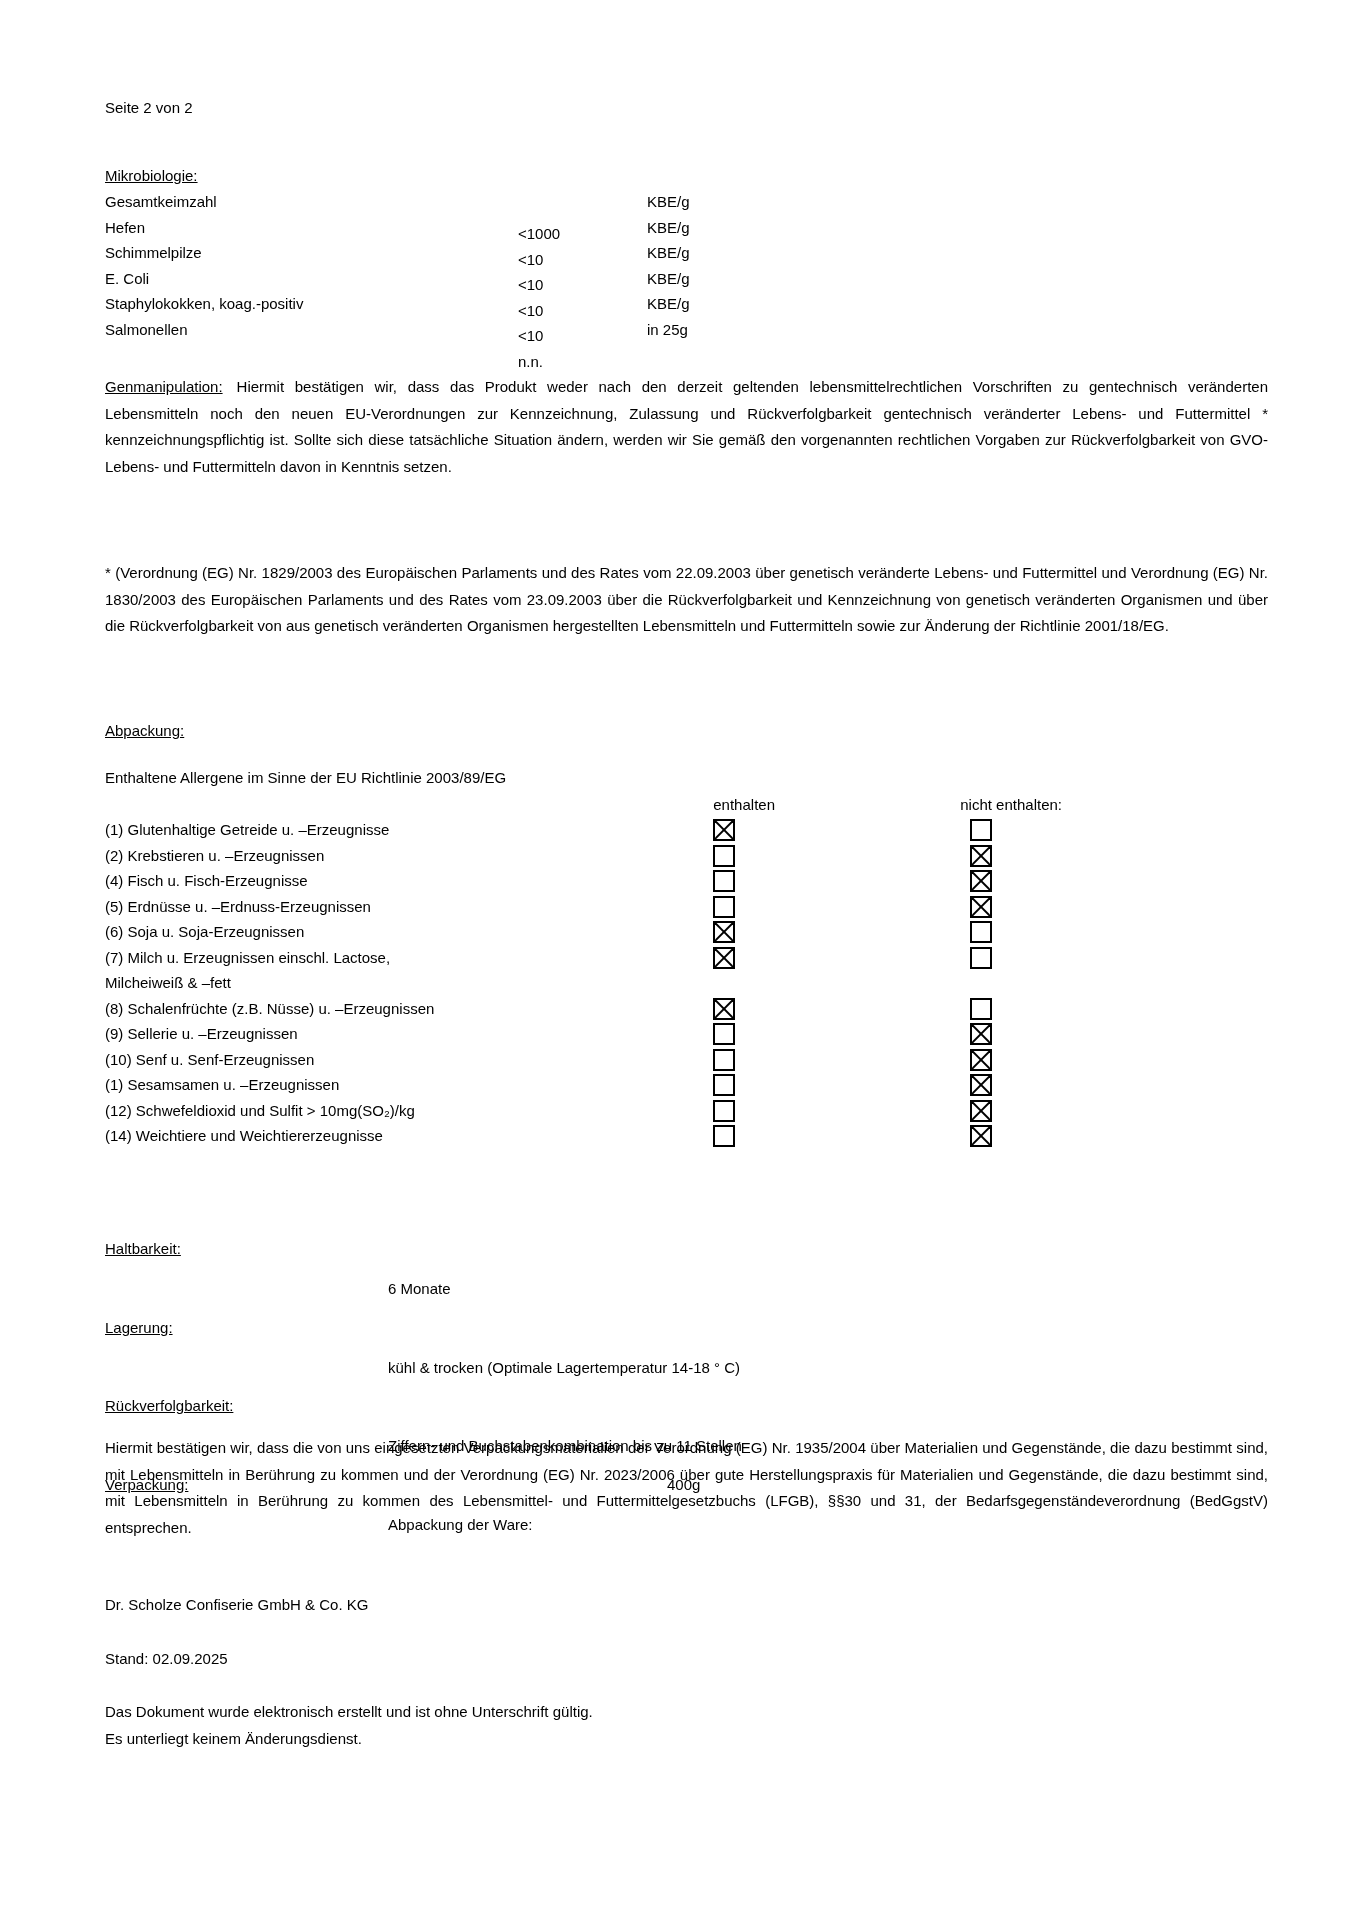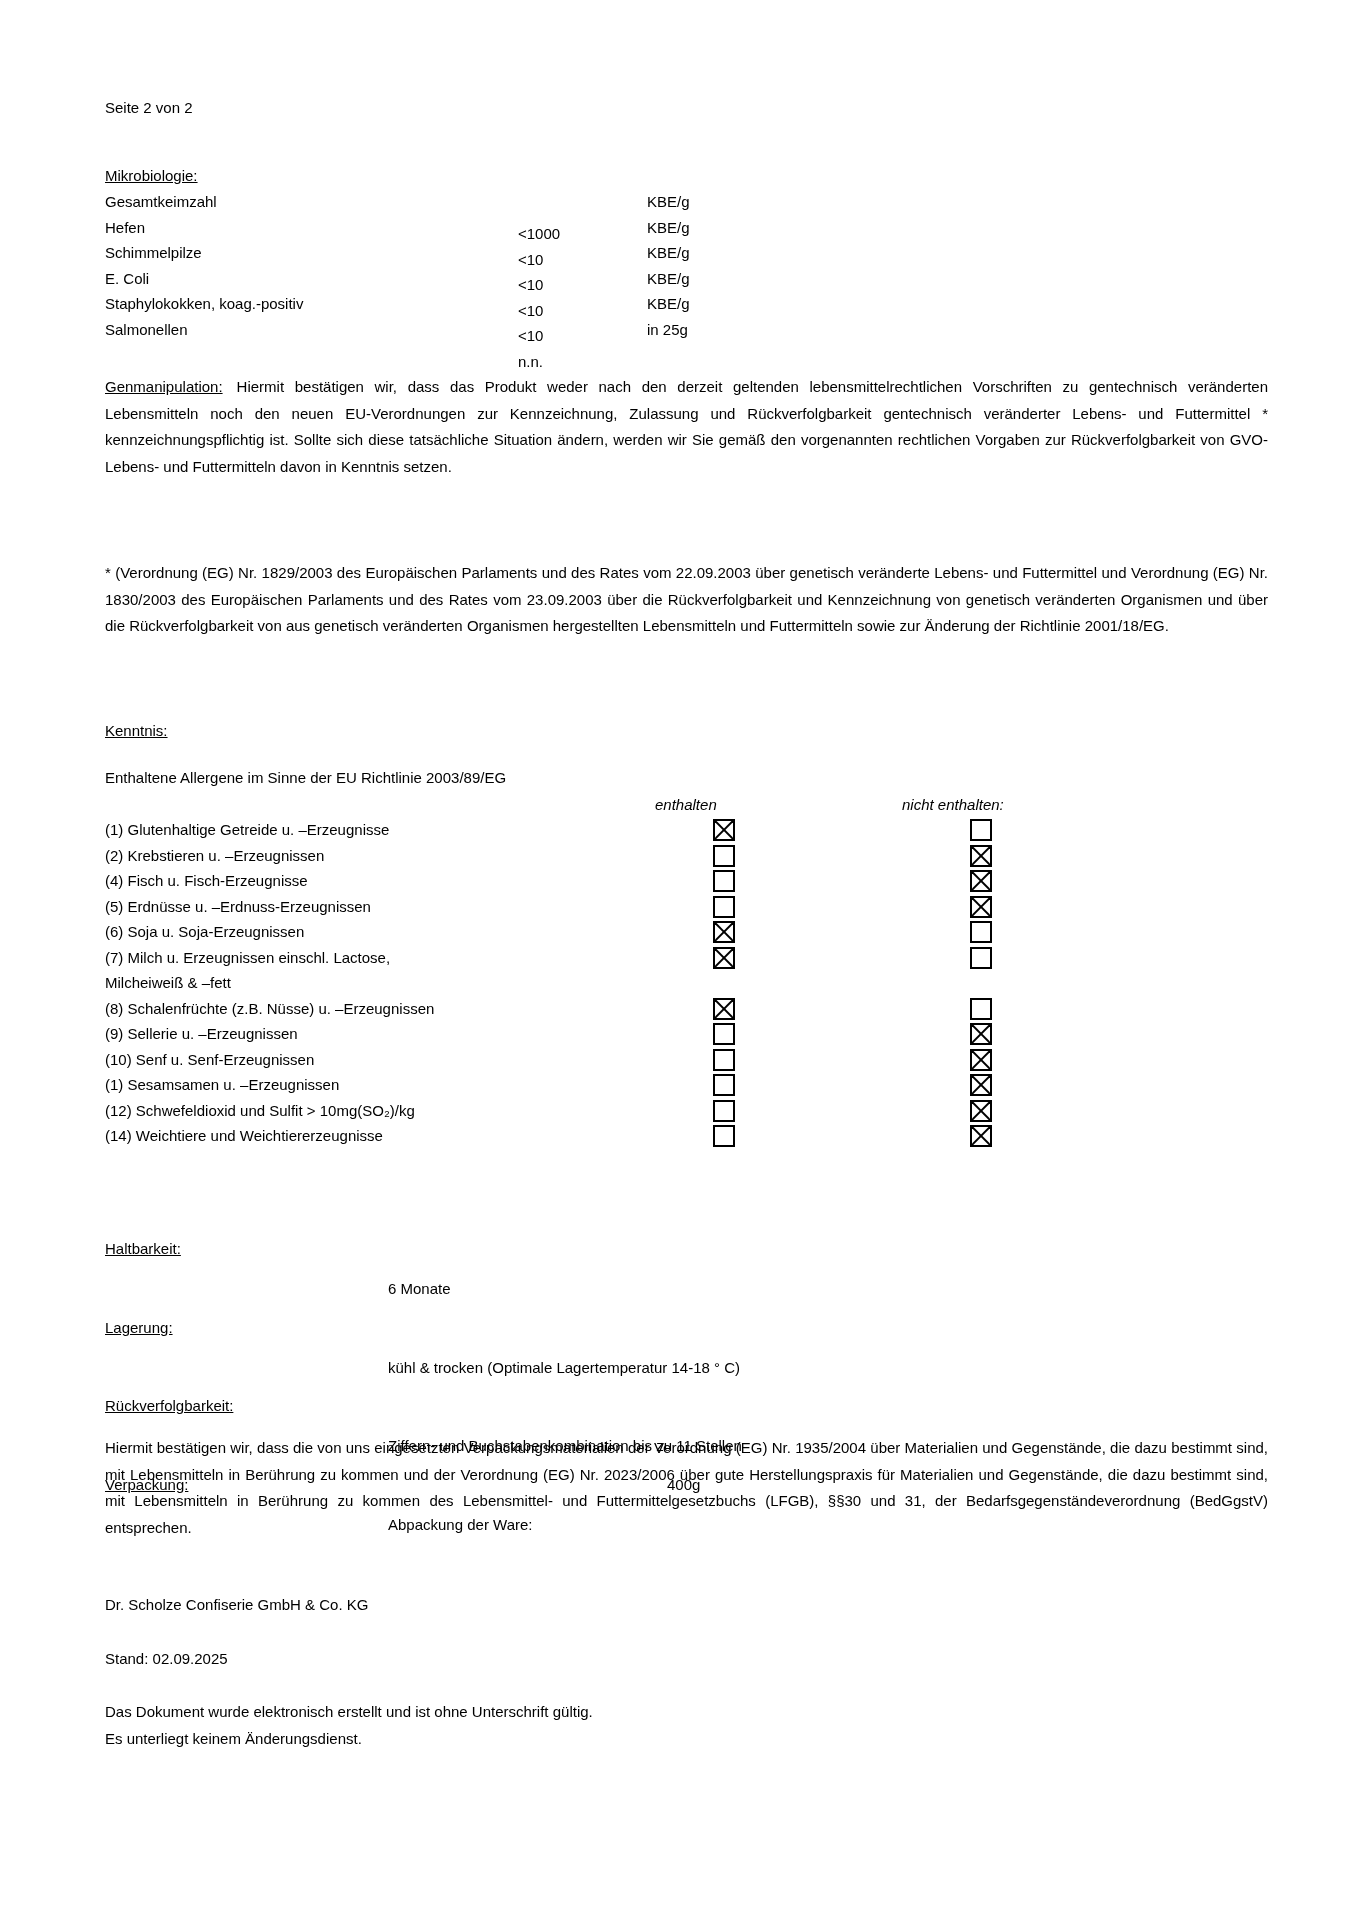--- a/index.html
+++ b/index.html
@@ -8,21 +8,21 @@
   .content{position:absolute;left:105px;top:0;width:1163px;height:1920px;}
   .abs{position:absolute;left:0;}
   .h{font-weight:normal;text-decoration:underline;}
   .para{margin:0;text-align:justify;line-height:26.5px;width:1163px;}
   .lead-label{margin-right:14px;}
   
   .mrow{position:relative;line-height:25.5px;height:25.5px;}
   .mval{position:absolute;left:413px;top:0;margin-top:32px;}
   .munit{position:absolute;left:542px;top:0;}
   
-  .colhead{text-align:left;line-height:25.5px;font-style:italic;}
+  .colhead{text-align:right;line-height:25.5px;}
   .arow{position:relative;line-height:25.5px;min-height:25.5px;}
   .alabel{display:block;}
   .cb{position:absolute;top:2px;width:22px;height:22px;border:2.5px solid #000;
       box-sizing:border-box;overflow:hidden;background:#fff;}
   .cb-yes{left:608px;}
   .cb-no{left:865px;}
   .cb.checked::before,.cb.checked::after{content:"";position:absolute;top:50%;left:50%;
       width:27px;height:2.2px;background:#000;}
   .cb.checked::before{transform:translate(-50%,-50%) rotate(45deg);}
   .cb.checked::after{transform:translate(-50%,-50%) rotate(-45deg);}
@@ -71,21 +71,21 @@
         <span>Salmonellen</span>
         <span class="mval">n.n.</span>
         <span class="munit">in 25g</span>
       </div>
     </div>
 
     <p class="abs para" style="top:374px"><span class="h lead-label">Genmanipulation:</span><span>Hiermit bestätigen wir, dass das Produkt weder nach den derzeit geltenden lebensmittelrechtlichen Vorschriften zu gentechnisch veränderten Lebensmitteln noch den neuen EU-Verordnungen zur Kennzeichnung, Zulassung und Rückverfolgbarkeit gentechnisch veränderter Lebens- und Futtermittel * kennzeichnungspflichtig ist. Sollte sich diese tatsächliche Situation ändern, werden wir Sie gemäß den vorgenannten rechtlichen Vorgaben zur Rückverfolgbarkeit von GVO-Lebens- und Futtermitteln davon in Kenntnis setzen.</span></p>
 
     <p class="abs para" style="top:560px">* (Verordnung (EG) Nr. 1829/2003 des Europäischen Parlaments und des Rates vom 22.09.2003 über genetisch veränderte Lebens- und Futtermittel und Verordnung (EG) Nr. 1830/2003 des Europäischen Parlaments und des Rates vom 23.09.2003 über die Rückverfolgbarkeit und Kennzeichnung von genetisch veränderten Organismen und über die Rückverfolgbarkeit von aus genetisch veränderten Organismen hergestellten Lebensmitteln und Futtermitteln sowie zur Änderung der Richtlinie 2001/18/EG.</p>
 
-    <div class="abs h line" style="top:718px">Kenntnis:</div>
+    <div class="abs h line" style="top:718px">Abpackung:</div>
     <div class="abs line" style="top:765px">Enthaltene Allergene im Sinne der EU Richtlinie 2003/89/EG</div>
 
     <div class="abs colhead" style="top:792px;left:550px;width:120px">enthalten</div>
     <div class="abs colhead" style="top:792px;left:797px;width:160px">nicht enthalten:</div>
 
     <div class="abs" style="top:817px;width:1163px">
       <div class="arow">
         <span class="alabel">(1) Glutenhaltige Getreide u. –Erzeugnisse</span>
         <span class="cb cb-yes checked"></span>
         <span class="cb cb-no"></span>

